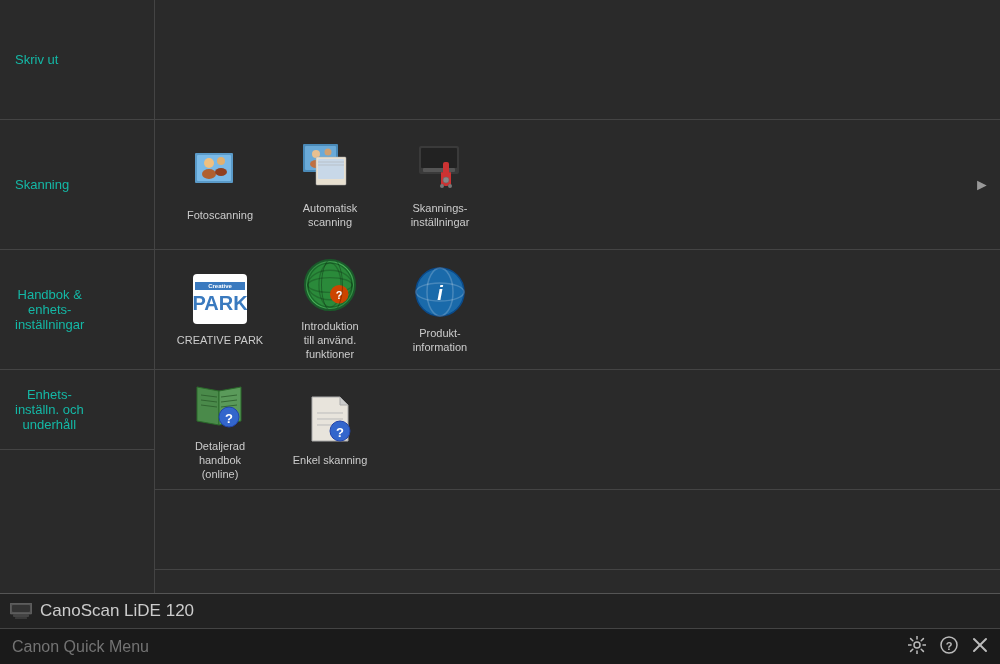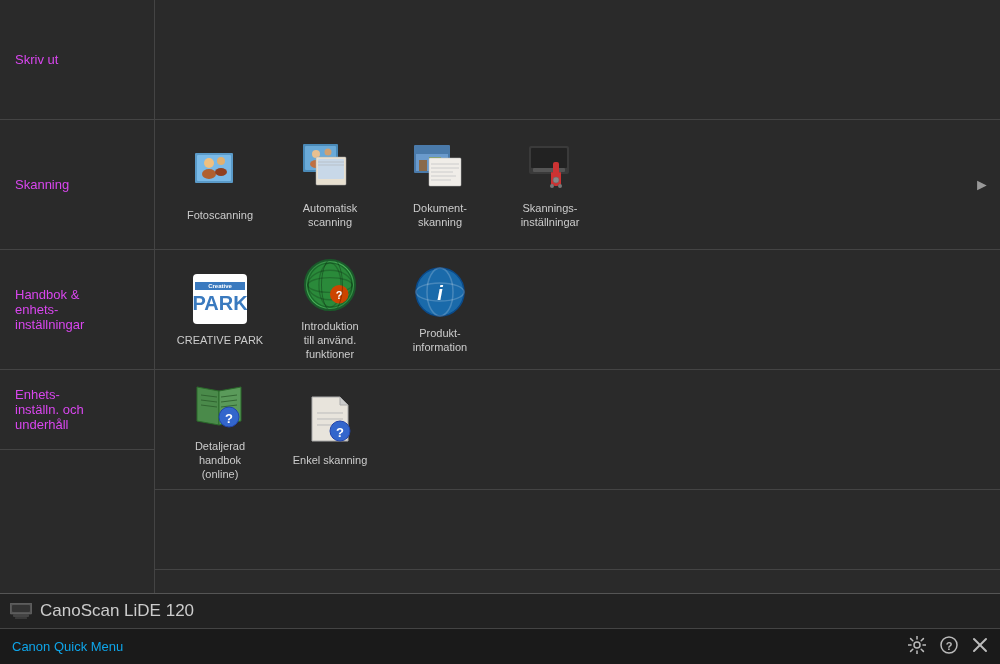--- a/index.html
+++ b/index.html
@@ -28,23 +28,24 @@
       border-right: 1px solid #444;
       display: flex;
       flex-direction: column;
     }
 
     .sidebar-item {
       display: flex;
       align-items: center;
       padding: 0 15px;
       border-bottom: 1px solid #444;
-      color: #d946ef;
+      color: #14b8a6;
       font-size: 13px;
       font-weight: normal;
+      text-align: center;
     }
 
     .sidebar-item-skriv { height: 120px; }
     .sidebar-item-skanning { height: 130px; }
     .sidebar-item-webb { height: 120px; }
     .sidebar-item-handbok { height: 120px; }
     .sidebar-item-enhets { height: 80px; }
 
     
     .content-panels {
@@ -131,22 +132,22 @@
       background: #1a1a1a;
       height: 36px;
       display: flex;
       align-items: center;
       justify-content: space-between;
       padding: 0 12px;
       border-top: 1px solid #444;
     }
 
     .footer-title {
-      font-size: 13px;
-      color: #0ea5e9;
+      font-size: 16px;
+      color: #737373;
     }
 
     .footer-icons {
       display: flex;
       gap: 14px;
       align-items: center;
     }
 
     .footer-icon-btn {
       cursor: pointer;
@@ -260,40 +261,20 @@
             <rect x="15" y="15" width="30" height="28" fill="#e8e0d0" rx="1" stroke="#aaa" stroke-width="0.5"></rect>
             <rect x="17" y="17" width="26" height="20" fill="#c8d8e8" rx="1"></rect>
             <line x1="17" y1="20" x2="43" y2="20" stroke="#aaa" stroke-width="0.5"></line>
             <line x1="17" y1="23" x2="43" y2="23" stroke="#aaa" stroke-width="0.5"></line>
           </svg>
         </div>
         <span class="item-label">Automatisk
 scanning</span>
       </div>
 
-      <div class="grid-item">
-        <div class="icon-container">
-          <svg width="58" height="50" viewBox="0 0 58 50">
-
-            <rect x="3" y="3" width="36" height="28" fill="#4a7aaa" rx="1"></rect>
-            <rect x="5" y="12" width="32" height="17" fill="#6a9acc"></rect>
-            <rect x="8" y="18" width="8" height="11" fill="#8a6a4a"></rect>
-            <rect x="18" y="15" width="12" height="14" fill="#7a9a5a"></rect>
-            <rect x="32" y="20" width="4" height="9" fill="#5a6a4a"></rect>
-
-            <rect x="18" y="16" width="32" height="28" fill="#f0ede8" rx="1" stroke="#bbb" stroke-width="0.5"></rect>
-            <line x1="20" y1="22" x2="48" y2="22" stroke="#ccc" stroke-width="1"></line>
-            <line x1="20" y1="26" x2="48" y2="26" stroke="#ccc" stroke-width="1"></line>
-            <line x1="20" y1="30" x2="42" y2="30" stroke="#ccc" stroke-width="1"></line>
-            <line x1="20" y1="34" x2="45" y2="34" stroke="#ccc" stroke-width="1"></line>
-            <line x1="20" y1="38" x2="40" y2="38" stroke="#ccc" stroke-width="1"></line>
-          </svg>
-        </div>
-        <span class="item-label">Dokument-<br>skanning</span>
-      </div>
 
 
       <div class="grid-item">
         <div class="icon-container">
           <svg width="58" height="50" viewBox="0 0 58 50">
 
             <rect x="8" y="4" width="40" height="28" fill="#3a3a3a" rx="2"></rect>
             <rect x="10" y="6" width="36" height="20" fill="#222" rx="1"></rect>
             <rect x="12" y="26" width="32" height="4" fill="#555" rx="1"></rect>
 

